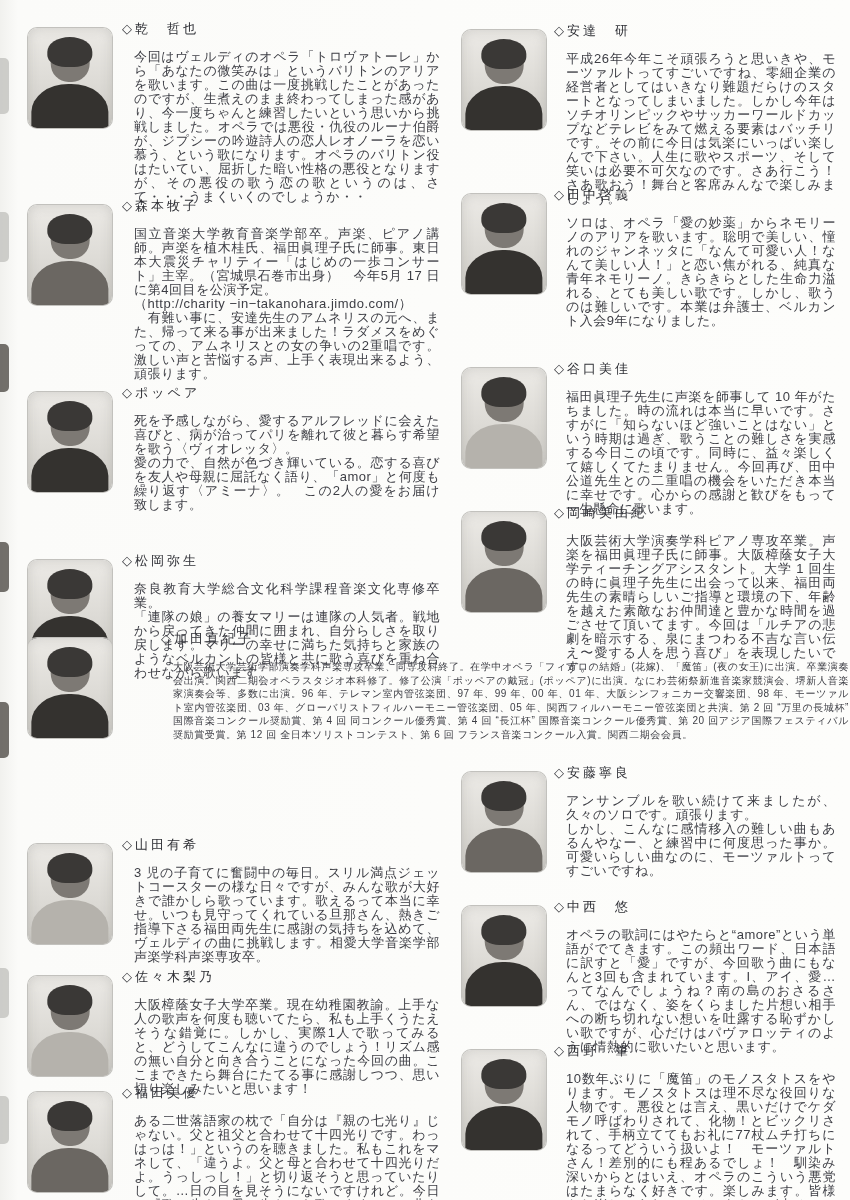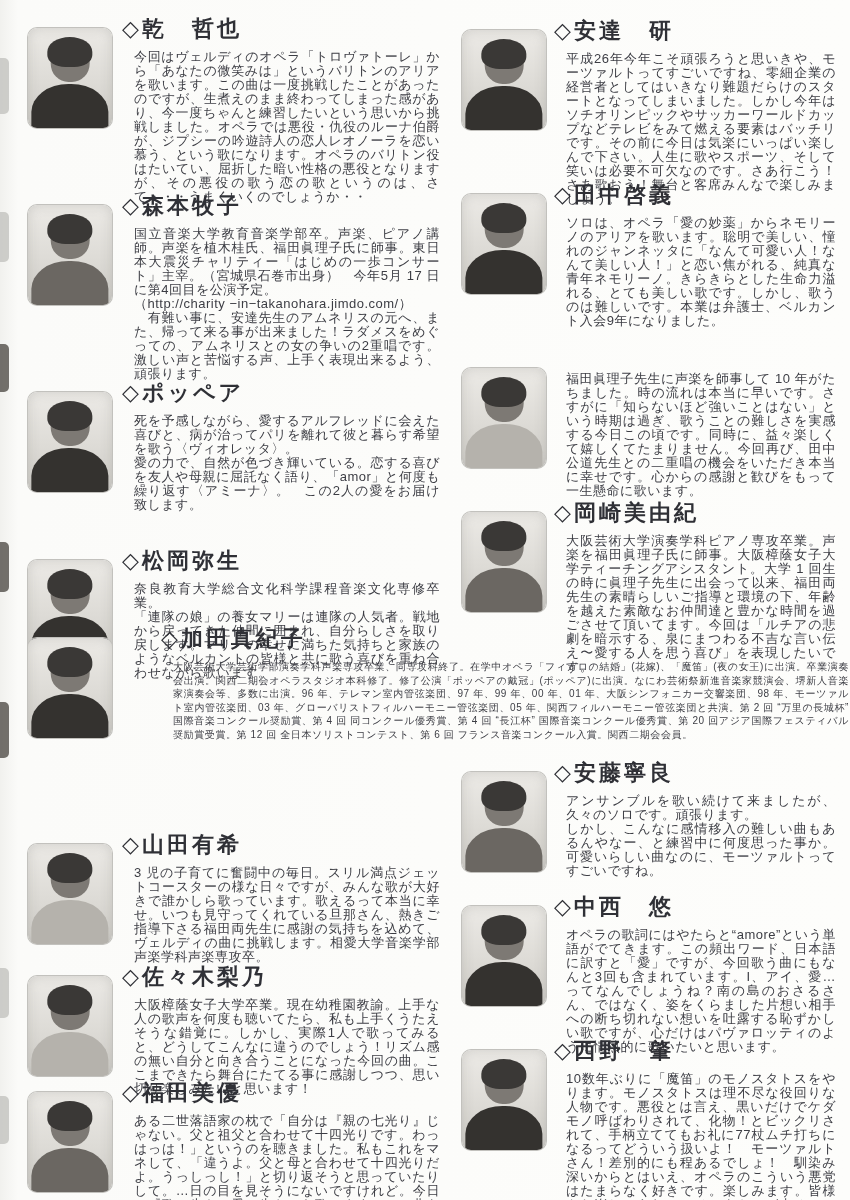--- a/index.html
+++ b/index.html
@@ -54,22 +54,22 @@
   .t-dark .shoulders{background:#34322f;}
   .t-mid  .shoulders{background:#6b6762;}
   .t-lite .shoulders{background:#b5b2ac;}
 
   .txt{margin-left:94px;}
   .colR .txt{margin-left:92px;}
   .full .txt{margin-left:94px;}
 
   h2{
     margin:0 0 3px 0;
-    font-size:22px;
-    font-weight:700;
+    font-size:13px;
+    font-weight:400;
     letter-spacing:3px;
     color:#2f3036;
     line-height:18px;
     white-space:nowrap;
   }
   .bio{
     margin:12px;
     font-size:13px;
     line-height:14px;
     letter-spacing:0.5px;
@@ -155,20 +155,21 @@
     </div>
   </article>
 
   <article class="entry colR" style="top:360px;">
     <div class="photo t-lite">
         <div class="head"></div>
         <div class="hair"></div>
         <div class="shoulders"></div>
       </div>
     <div class="txt">
+      <h2><span>◇</span><span>谷口美佳</span></h2>
       <p class="bio">福田眞理子先生に声楽を師事して 10 年がたちました。時の流れは本当に早いです。さすがに「知らないほど強いことはない」という時期は過ぎ、歌うことの難しさを実感する今日この頃です。同時に、益々楽しくて嬉しくてたまりません。今回再び、田中公道先生との二重唱の機会をいただき本当に幸せです。心からの感謝と歓びをもって一生懸命に歌います。</p>
     </div>
   </article>
 
   <article class="entry colL" style="top:552px;">
     <div class="photo t-dark">
         <div class="head"></div>
         <div class="hair"></div>
         <div class="shoulders"></div>
       </div>

